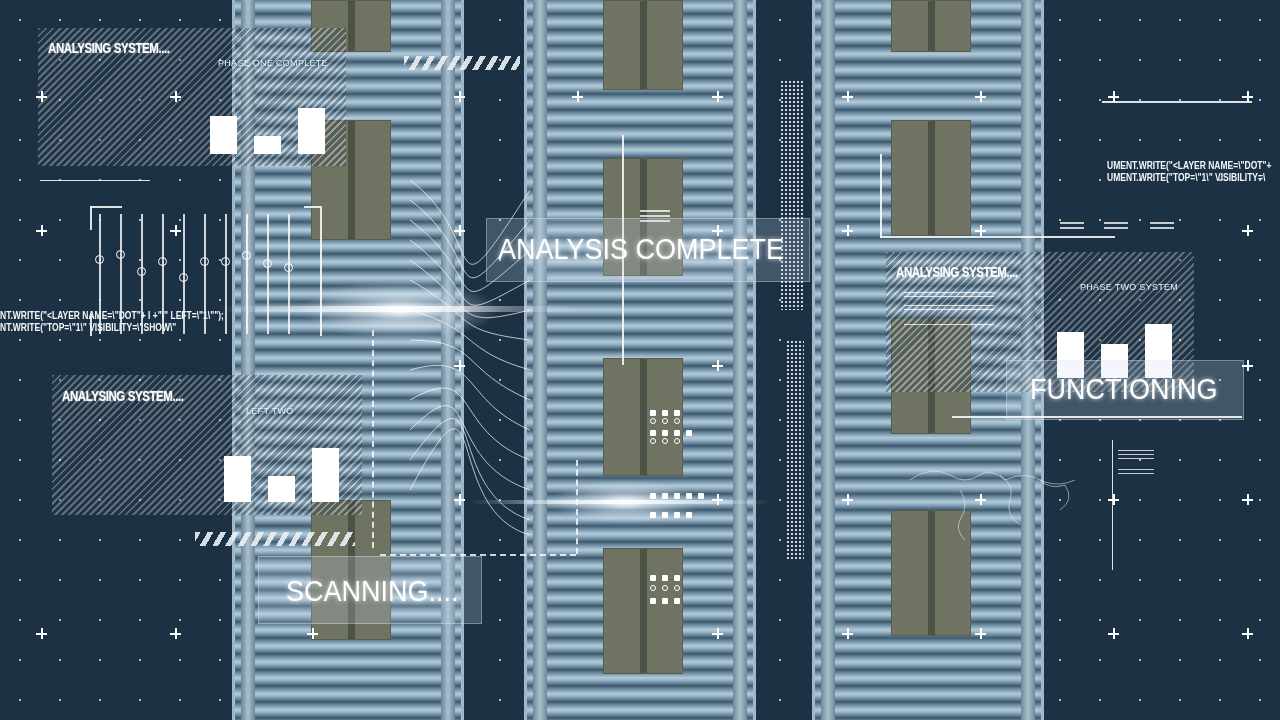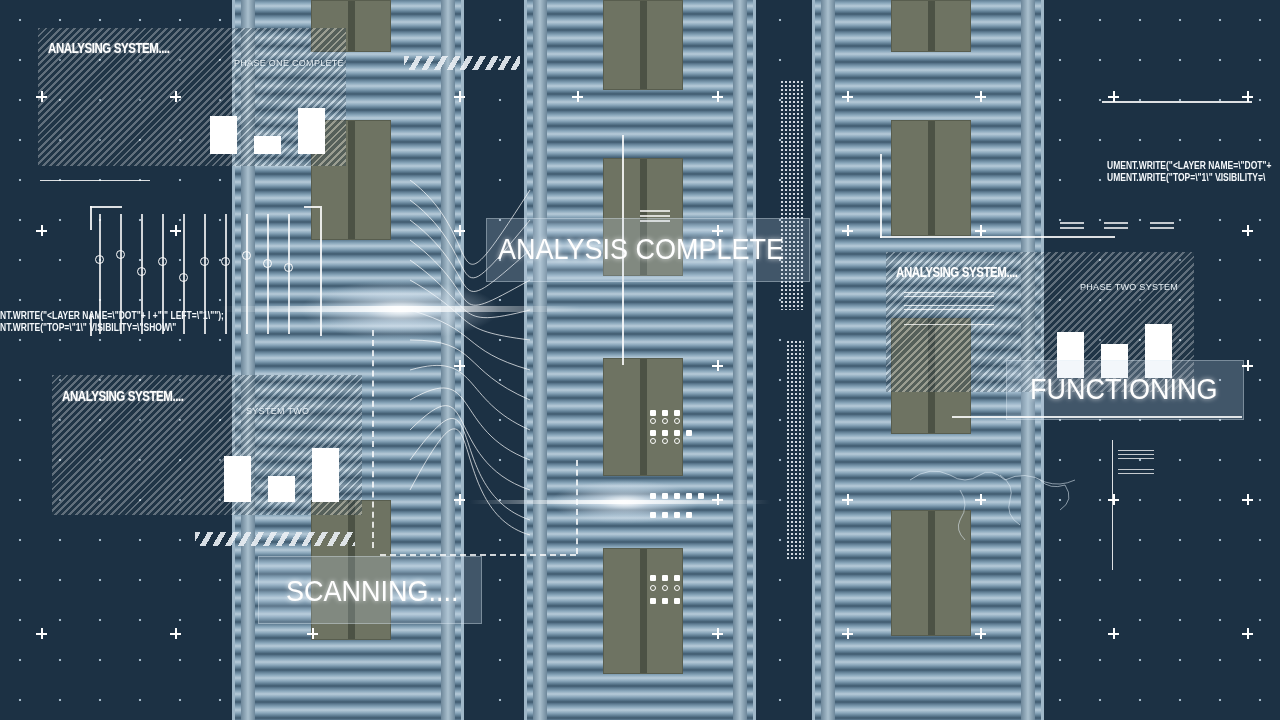--- a/index.html
+++ b/index.html
@@ -116,21 +116,21 @@
   <div class="box" style="left:76px;top:120px;width:80px;height:116px;"></div>
   <div class="box" style="left:76px;top:318px;width:80px;height:116px;"></div>
   <div class="box" style="left:76px;top:510px;width:80px;height:126px;"></div>
 </div>
 
 <div class="data-col" style="left:780px;top:80px;width:24px;height:230px;"></div>
 <div class="data-col" style="left:786px;top:340px;width:18px;height:220px;"></div>
 
 <div class="hatch" style="left:38px;top:28px;width:308px;height:138px;"></div>
 <div class="panel-title" style="left:48px;top:40px;">ANALYSING SYSTEM....</div>
-<div class="phase-label" style="left:234px;top:58px;">PHASE ONE COMPLETE</div>
+<div class="phase-label" style="left:218px;top:58px;">PHASE ONE COMPLETE</div>
 <div class="bar" style="left:210px;top:116px;width:27px;height:38px;"></div>
 <div class="bar" style="left:254px;top:136px;width:27px;height:18px;"></div>
 <div class="bar" style="left:298px;top:108px;width:27px;height:46px;"></div>
 <div class="line" style="left:40px;top:180px;width:110px;height:1px;"></div>
 
 <div>
   <div class="line" style="left:90px;top:206px;width:32px;height:1.5px;"></div>
   <div class="line" style="left:90px;top:206px;width:1.5px;height:24px;"></div>
   <div class="line" style="left:90px;top:314px;width:1.5px;height:22px;"></div>
   <div class="line" style="left:304px;top:206px;width:16px;height:1.5px;"></div>
@@ -155,21 +155,21 @@
   <div class="slider-knob" style="left:263px;top:259px;"></div>
   <div class="slider-track" style="left:288px;top:214px;height:120px;"></div>
   <div class="slider-knob" style="left:284px;top:263px;"></div>
 </div>
 
 <div class="code" style="left:0;top:310px;">NT.WRITE("&lt;LAYER NAME=\"DOT"+ I +"\" LEFT=\"1\"");</div>
 <div class="code" style="left:0;top:322px;">NT.WRITE("TOP=\"1\" VISIBILITY=\"SHOW\"</div>
 
 <div class="hatch" style="left:52px;top:375px;width:310px;height:140px;"></div>
 <div class="panel-title" style="left:62px;top:388px;">ANALYSING SYSTEM....</div>
-<div class="phase-label" style="left:246px;top:406px;">SYSTEM TWO</div>
+<div class="phase-label" style="left:246px;top:406px;">LEFT TWO</div>
 <div class="bar" style="left:224px;top:456px;width:27px;height:46px;"></div>
 <div class="bar" style="left:268px;top:476px;width:27px;height:26px;"></div>
 <div class="bar" style="left:312px;top:448px;width:27px;height:54px;"></div>
 
 <div class="stripes" style="left:404px;top:56px;width:116px;height:14px;"></div>
 <div class="stripes" style="left:195px;top:532px;width:160px;height:14px;"></div>
 
 <div class="dashed-v" style="left:372px;top:330px;height:218px;"></div>
 <div class="dashed-h" style="left:380px;top:554px;width:196px;"></div>
 <div class="dashed-v" style="left:576px;top:460px;height:94px;"></div>

